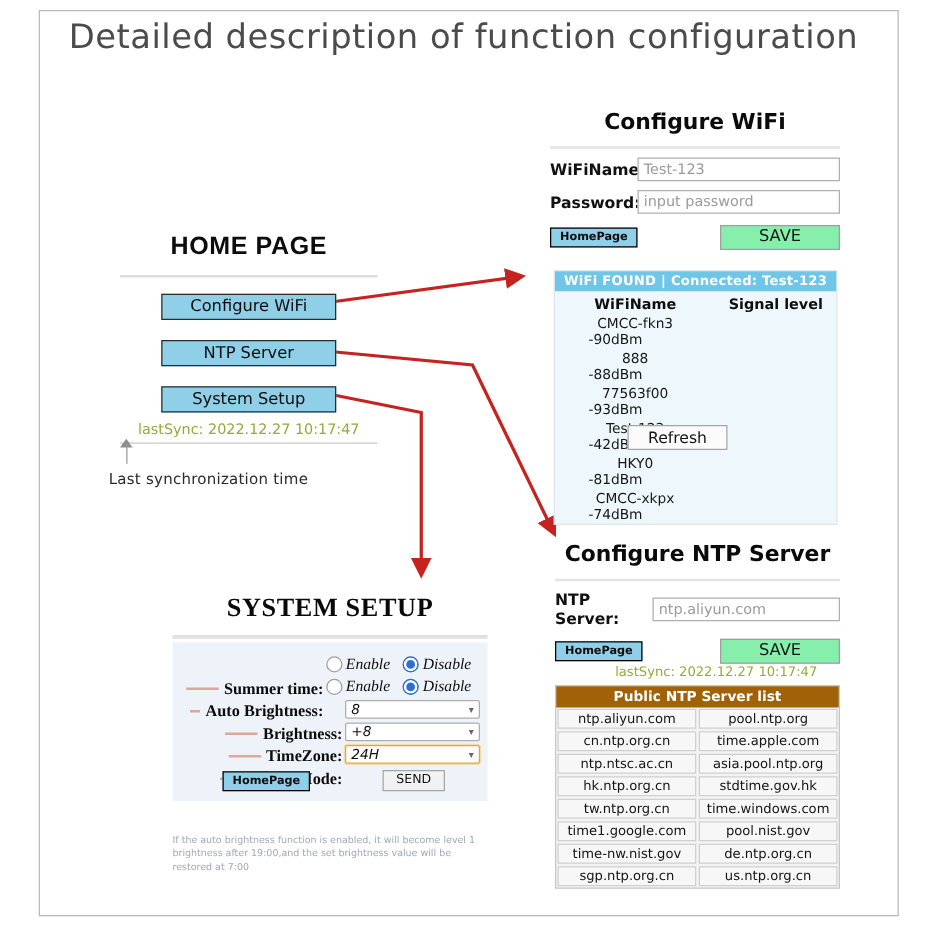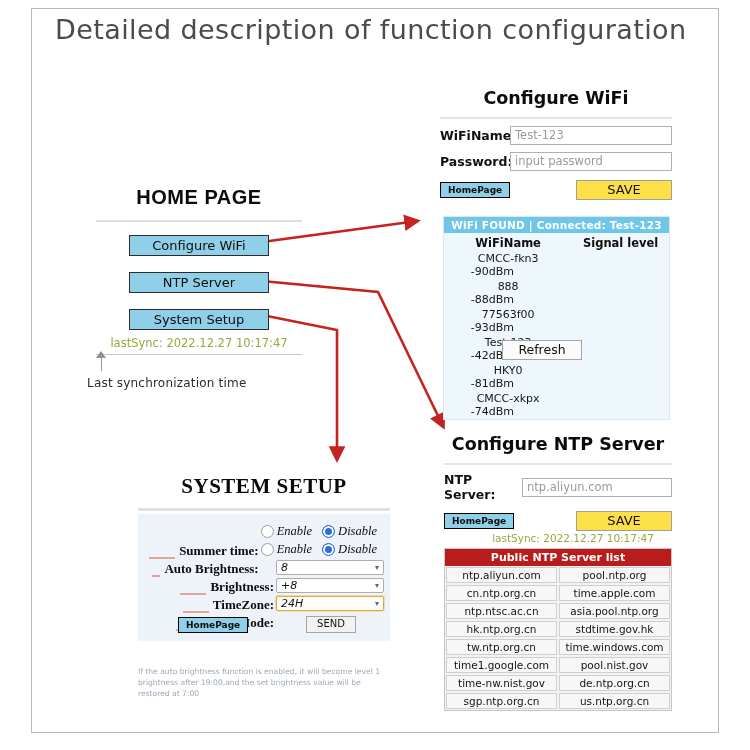--- a/index.html
+++ b/index.html
@@ -73,21 +73,21 @@
     font-family:"DejaVu Sans",sans-serif;box-sizing:content-box;
   }
   .btnrow{display:flex;align-items:center;margin-top:9px;}
   .homepage-btn{
     background:#8fd0e8;border:1px solid #000000;
     font-size:9px;font-weight:bold;color:#0d0d0d;
     padding:2px 7px;font-family:"DejaVu Sans",sans-serif;
   }
   .save-btn{
     margin-left:auto;width:94px;height:18px;line-height:17px;text-align:center;
-    border:1px solid #9f9f9f;background:#fde047;font-size:13px;color:#121212;
+    border:1px solid #9f9f9f;background:#86efac;font-size:13px;color:#121212;
     font-family:"DejaVu Sans",sans-serif;
   }
 
   
   .wifi-list{position:absolute;left:443px;top:216px;width:227px;
     background:#eef7fb;border:1px solid #dde8ee;box-sizing:border-box;}
   .wl-head{
     background:#6fc6e8;color:#ffffff;font-size:10.5px;font-weight:bold;
     text-align:center;padding:2px 0;letter-spacing:.2px;
     font-family:"DejaVu Sans",sans-serif;
@@ -110,41 +110,41 @@
   .ntp-wrap{position:absolute;left:444px;top:434px;width:228px;}
   .ntp-title{font-size:17.5px;font-weight:bold;text-align:center;color:#0b0b0b;
     font-family:"DejaVu Sans",sans-serif;}
   .ntp-lastsync{
     text-align:center;font-size:10.5px;color:#98a83a;margin-top:1px;
     font-family:"DejaVu Sans",sans-serif;white-space:nowrap;
     padding-left:30px;
   }
   .ntp-list{position:absolute;left:444px;top:548px;width:228px;
     border:1px solid #c6c6c6;background:#f3f3f3;box-sizing:border-box;}
-  .nl-head{background:#b91c1c;color:#ffffff;font-size:11px;font-weight:bold;
+  .nl-head{background:#a16207;color:#ffffff;font-size:11px;font-weight:bold;
     text-align:center;padding:2px 4px;font-family:"DejaVu Sans",sans-serif;}
   .nl-row{display:flex;}
   .nl-cell{
     width:50%;box-sizing:border-box;border:1px solid #cfcfcf;
     background:#f7f7f7;margin:1px;font-size:10.5px;color:#141414;
     text-align:center;padding:1px 0;font-family:"DejaVu Sans",sans-serif;
   }
 
   
   .ss-wrap{position:absolute;left:138px;top:474px;width:252px;}
   .ss-title{font-size:21px;font-weight:bold;text-align:center;color:#0a0a0a;
     font-family:"Liberation Serif",serif;letter-spacing:.5px;}
   .ss-rule{margin-top:9px;height:3px;background:#e0e0e0;}
   .ss-body{background:#eef3fa;padding:8px 6px 8px 6px;margin-top:3px;}
   .ss-row{display:flex;align-items:center;height:18px;}
   .ss-dash{width:26px;height:2px;background:#dfa69a;margin-right:4px;flex:none;}
   .ss-dash.short{width:8px;}
   .ss-label{font-size:13px;font-weight:bold;color:#0c0c0c;
     font-family:"Liberation Serif",serif;white-space:nowrap;}
-  .ss-left{width:132px;display:flex;align-items:flex-end;margin-top:40px;}
+  .ss-left{width:132px;display:flex;align-items:center;margin-top:40px;}
   .ss-left.rt{justify-content:flex-end;padding-right:2px;}
   .ss-right{flex:1;display:flex;align-items:center;font-style:italic;}
   .radio-grp{display:flex;align-items:center;gap:3px;}
   .radio{
     width:11px;height:11px;border-radius:50%;border:1px solid #9d9d9d;
     background:#fff;display:inline-block;flex:none;
   }
   .radio.on{background:#2c6fd6;border:1px solid #2c6fd6;box-shadow:inset 0 0 0 2px #fff;}
   .radio-lab{font-size:12.5px;color:#0c0c0c;font-family:"Liberation Serif",serif;
     margin-right:7px;}

